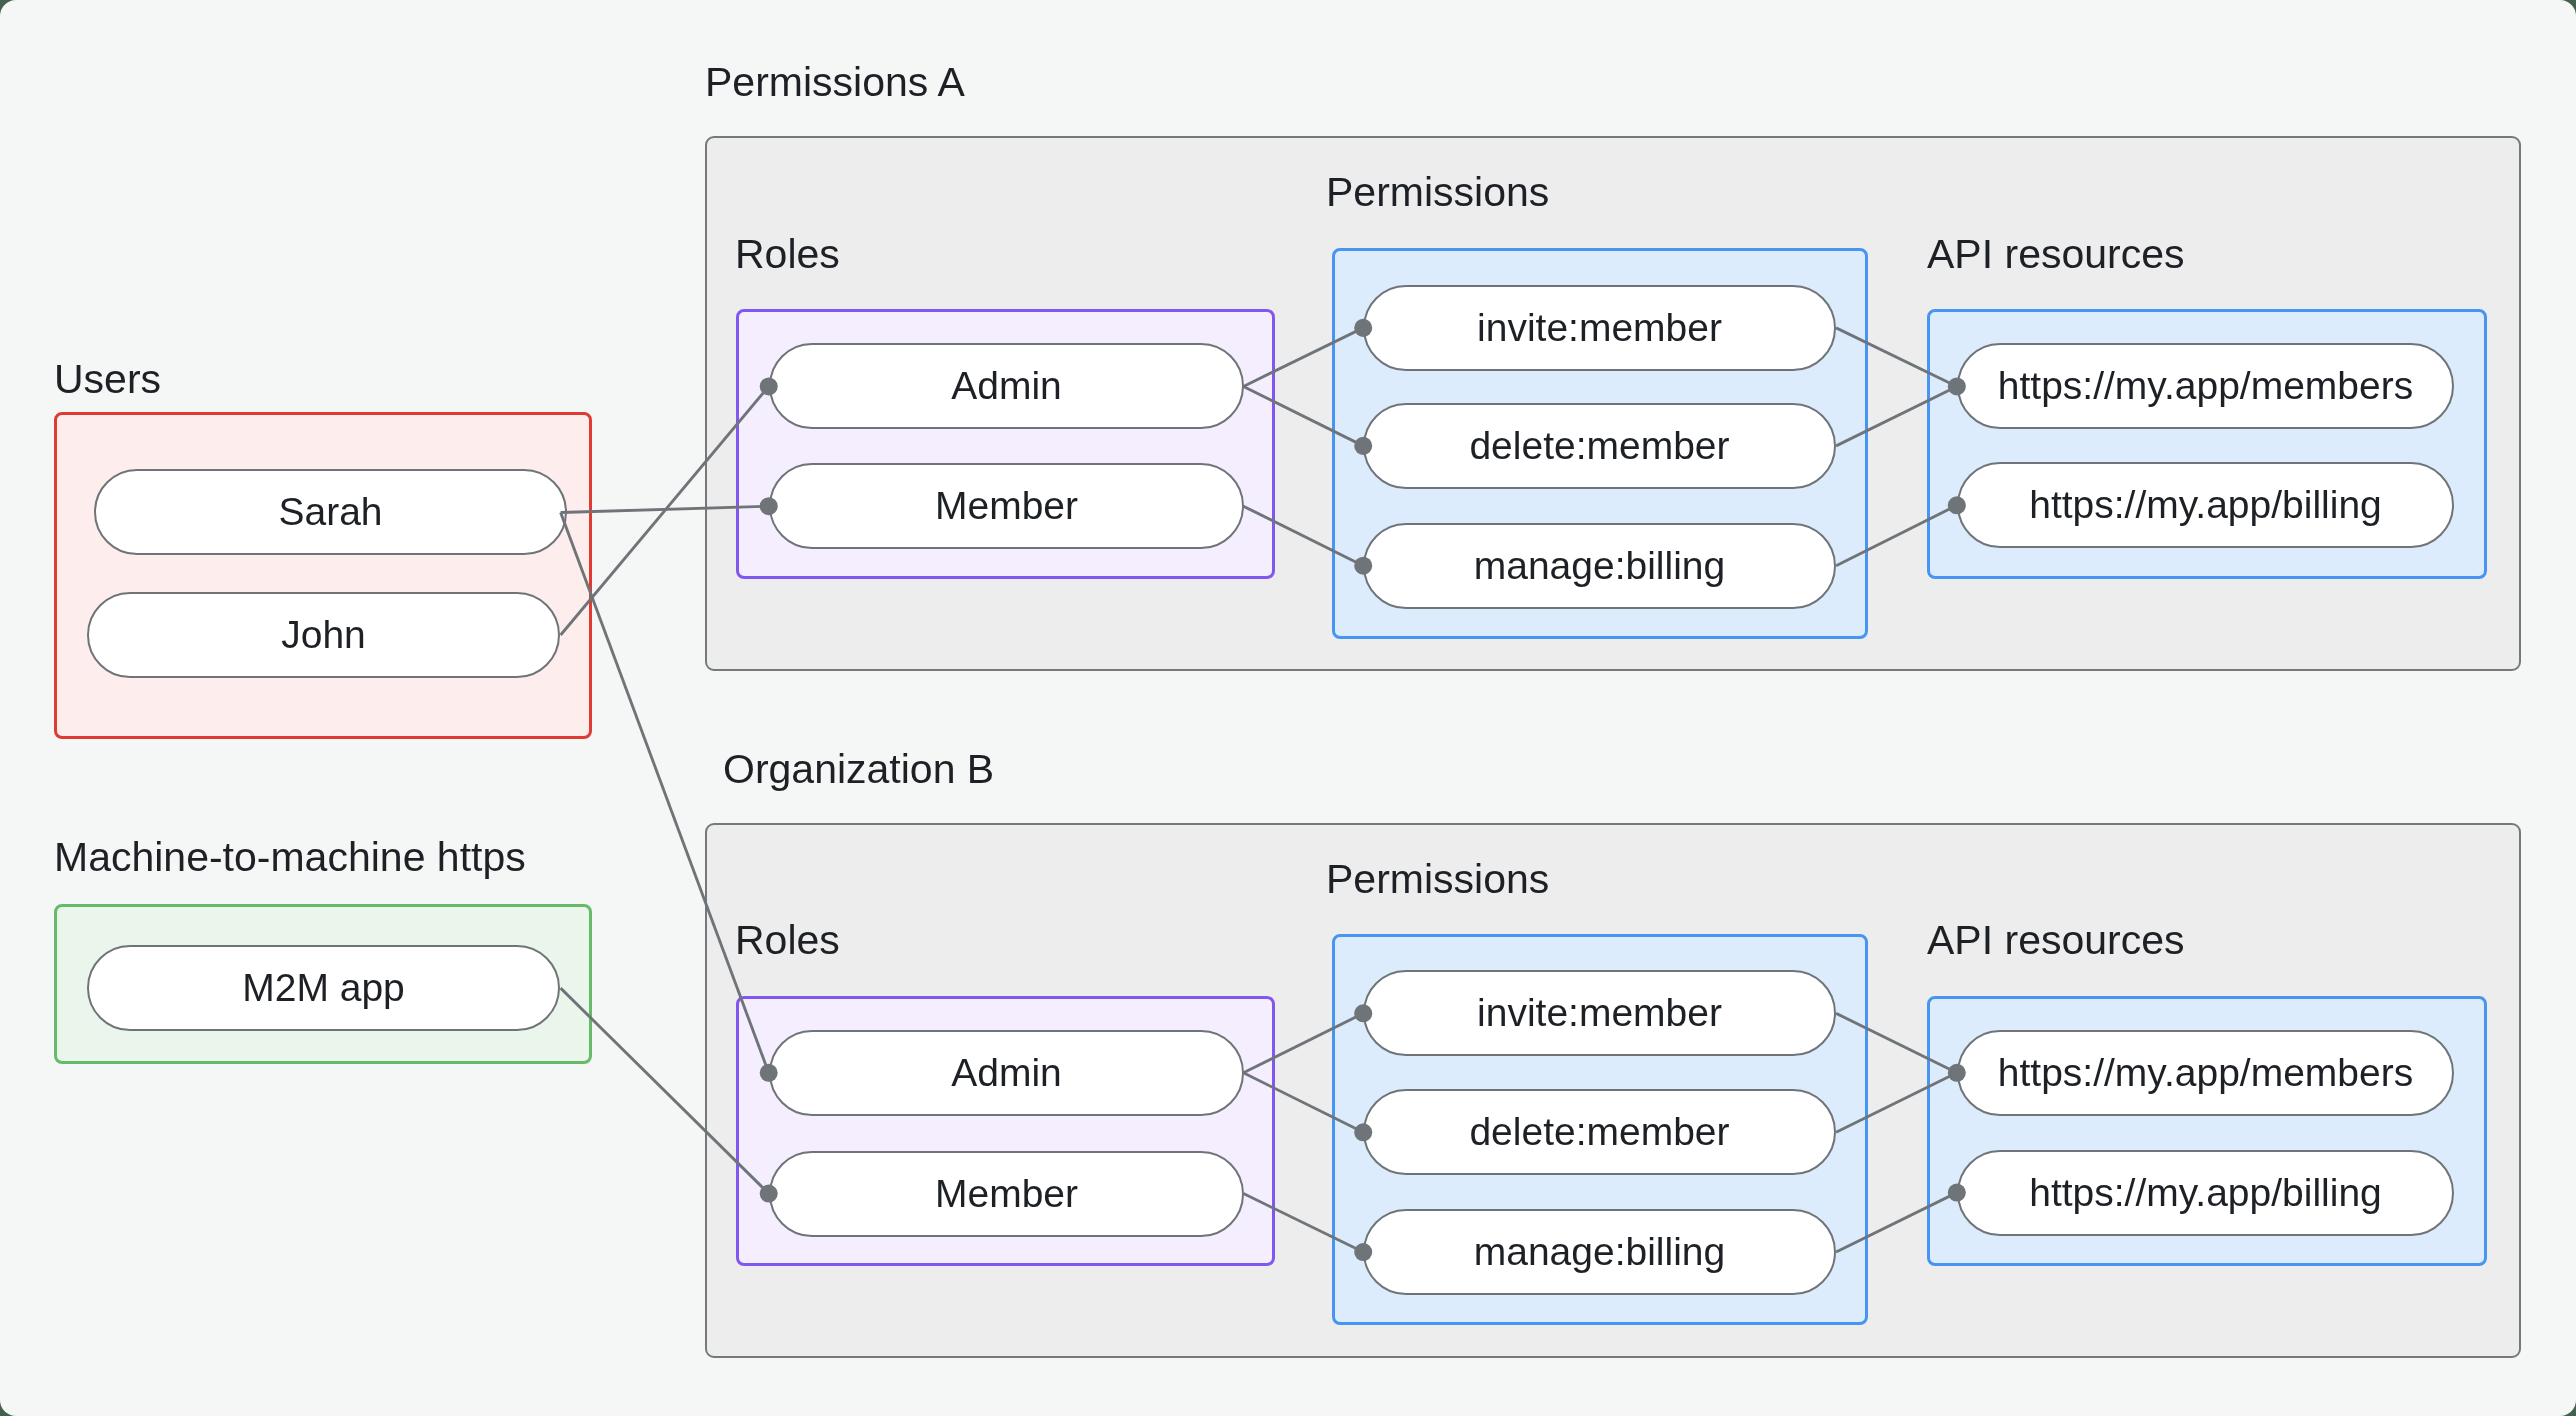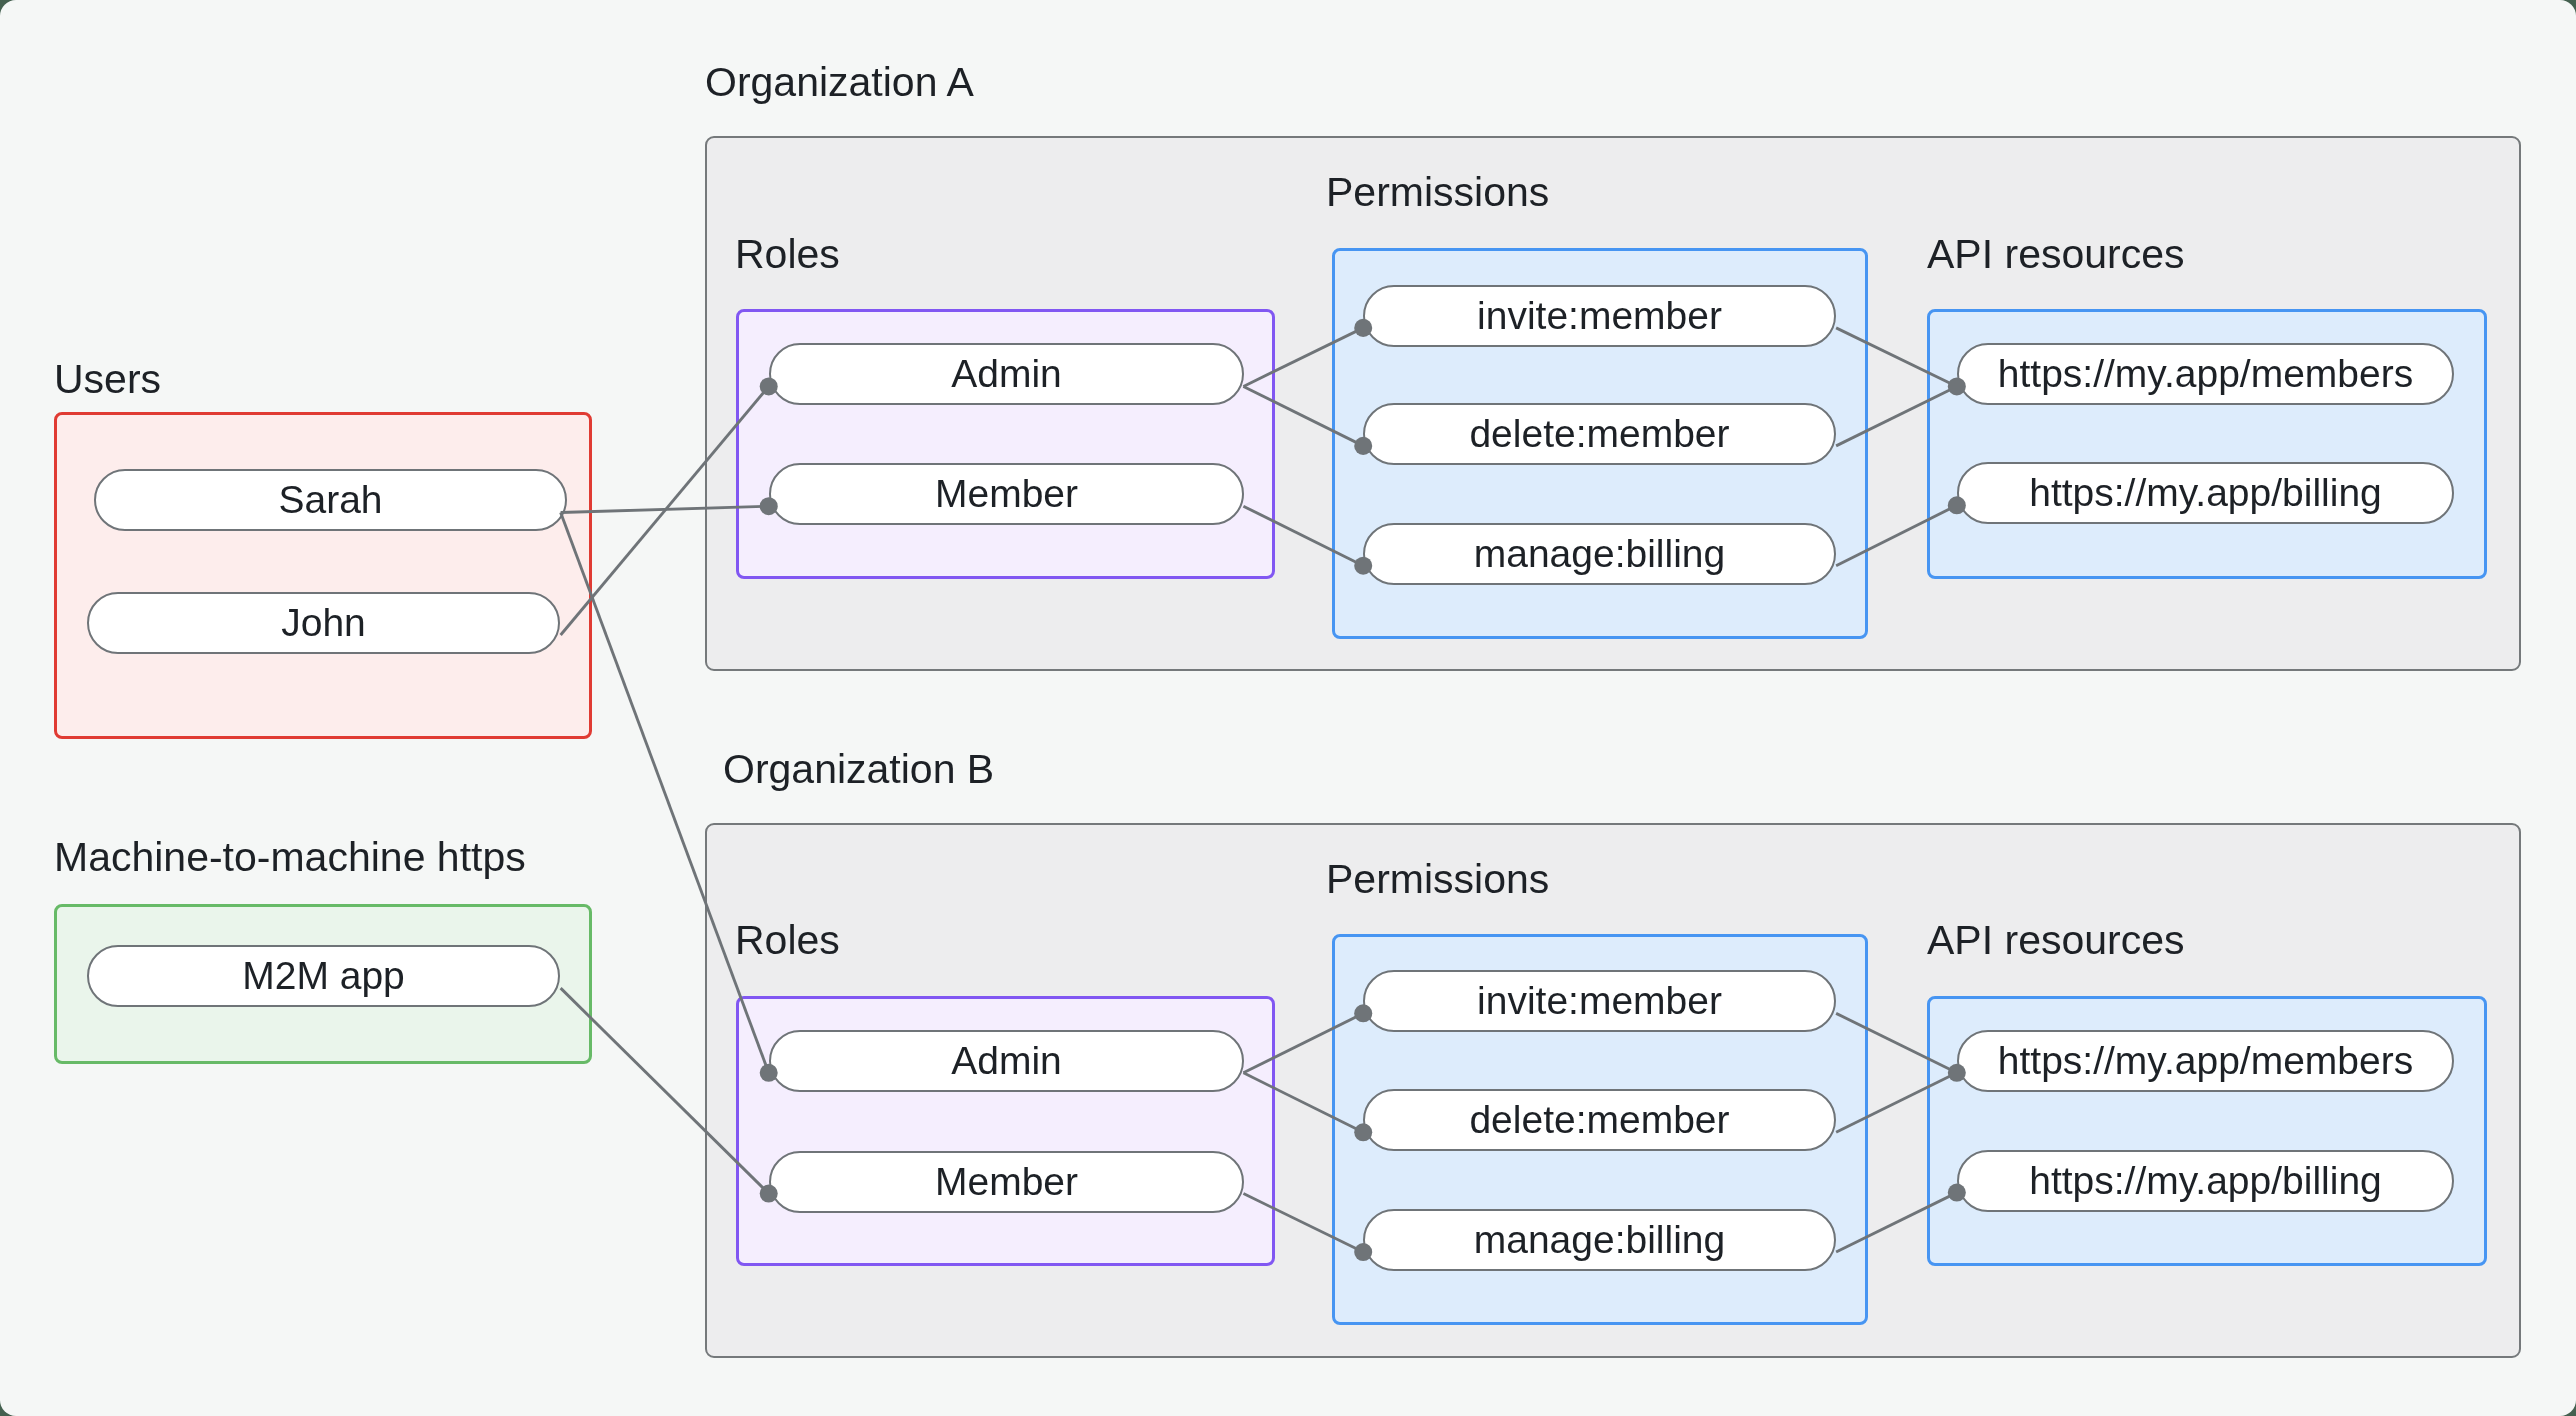--- a/index.html
+++ b/index.html
@@ -32,21 +32,21 @@
   }
   .box-users   { background: #fdedec; border: 3.6px solid #e03b33; }
   .box-m2m     { background: #eaf5eb; border: 3.6px solid #67ba67; }
   .box-org     { background: #ededee; border: 2.7px solid #75797b; border-radius: 9px; }
   .box-roles   { background: #f5eefe; border: 3.6px solid #8157f2; }
   .box-perms   { background: #ddecfc; border: 3.6px solid #4795f2; }
   .box-api     { background: #ddecfc; border: 3.6px solid #4795f2; }
   .pill {
     position: absolute;
     box-sizing: border-box;
-    height: 62px;
+    height: 86px;
     background: #ffffff;
     border: 2.7px solid #6f7478;
     border-radius: 43px;
     display: flex;
     align-items: center;
     justify-content: center;
     font-size: 39px;
     color: #1d2126;
     white-space: nowrap;
     z-index: 2;
@@ -67,21 +67,21 @@
 
   <div class="group-label" style="left:54px; top:336px;margin-top:20px;">Users</div>
   <div class="group-box box-users" style="left:54px; top:412px; width:538px; height:327px;"></div>
   <div class="pill" style="left:94px; top:469px; width:473px;">Sarah</div>
   <div class="pill" style="left:87px; top:592px; width:473px;">John</div>
 
   <div class="group-label" style="left:54px; top:834px;">Machine-to-machine https</div>
   <div class="group-box box-m2m" style="left:54px; top:904px; width:538px; height:160px;"></div>
   <div class="pill" style="left:87px; top:945px; width:473px;">M2M app</div>
 
-  <div class="group-label" style="left:705px; top:59px;">Organization A</div>
+  <div class="group-label" style="left:705px; top:59px;">Permissions A</div>
   <div class="group-box box-org" style="left:705px; top:136px; width:1816px; height:535px;"></div>
 
   <div class="group-label" style="left:735px; top:231px;">Roles</div>
   <div class="group-box box-roles" style="left:736px; top:309px; width:539px; height:270px;"></div>
   <div class="pill" style="left:769px; top:343px; width:475px;">Admin</div>
   <div class="pill" style="left:769px; top:463px; width:475px;">Member</div>
 
   <div class="group-label" style="left:1326px; top:169px;">Permissions</div>
   <div class="group-box box-perms" style="left:1332px; top:248px; width:536px; height:391px;"></div>
   <div class="pill" style="left:1363px; top:285px; width:473px;">invite:member</div>

